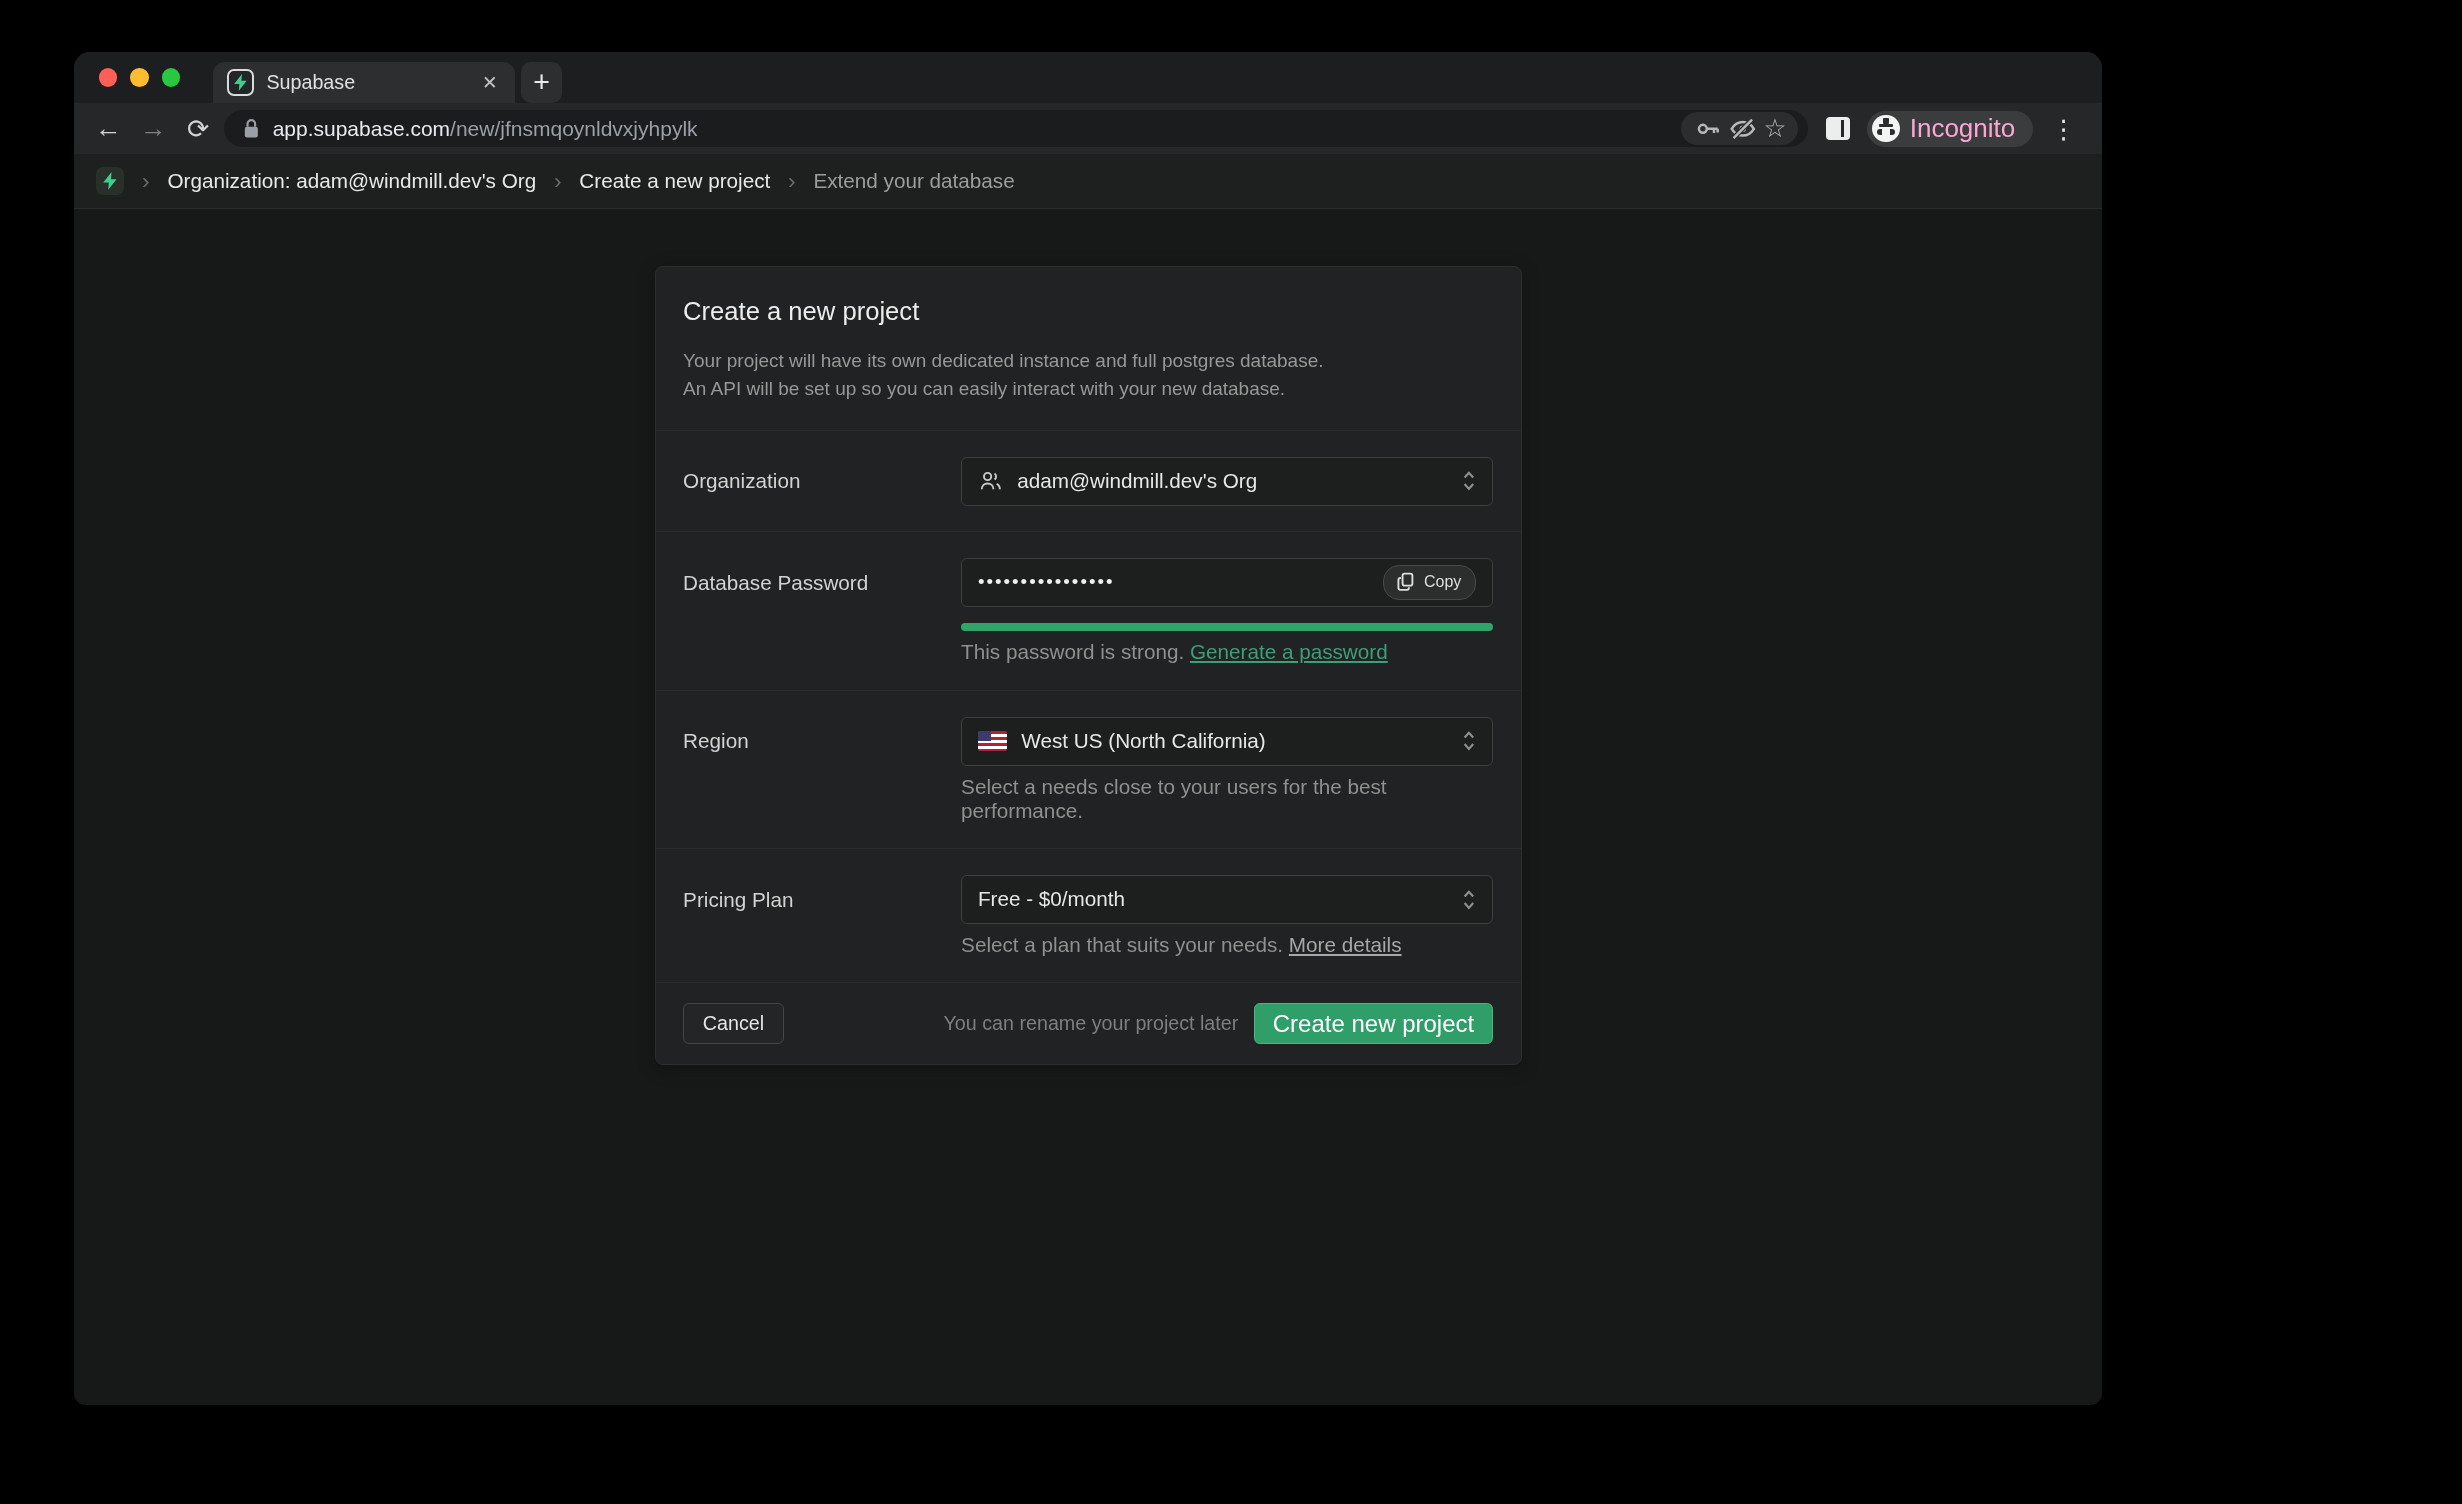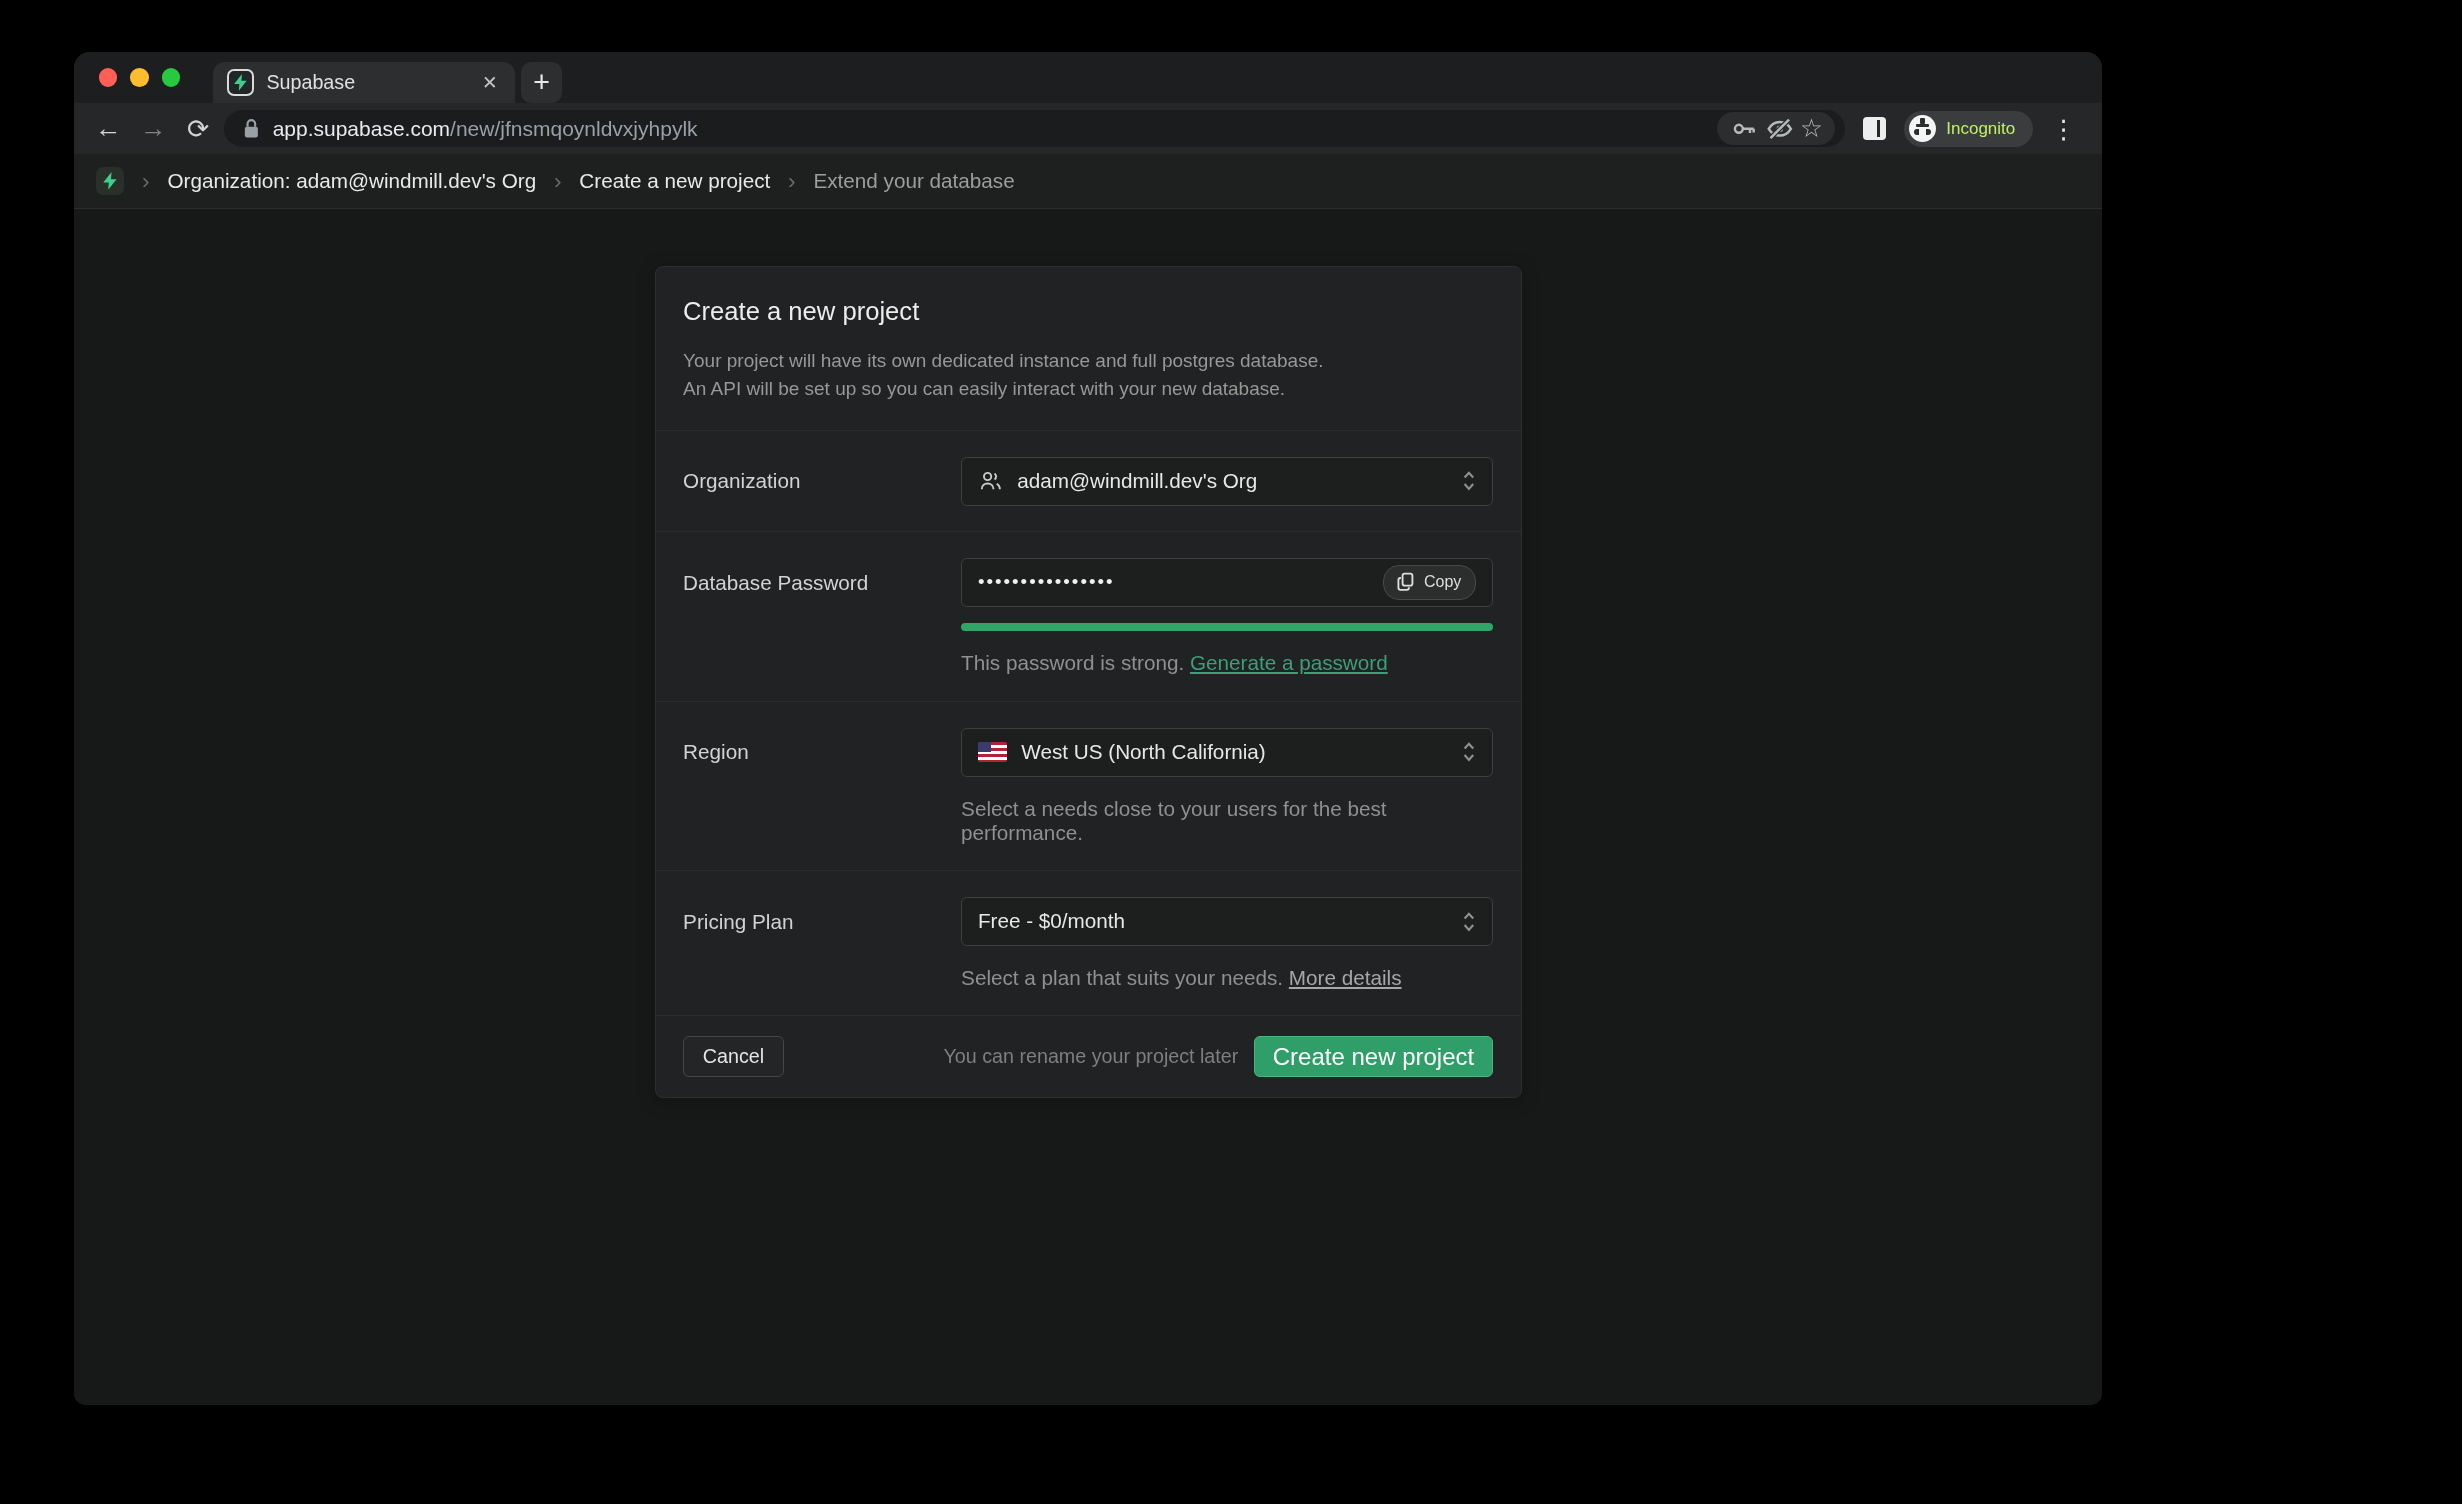--- a/index.html
+++ b/index.html
@@ -38,21 +38,21 @@
   .glyph-star { color:#bfc2c2; font-size:25.6px; line-height:1; }
   .sidepanel { width:23.6px; height:23.6px; background:#eceeee; border-radius:3.9px; position:relative; margin:0 9.9px; }
   .sidepanel::after { content:""; position:absolute; top:3px; bottom:3px; right:5.9px; width:3px; background:#262728; }
   .incog { height:36px; background:#3b3c3d; border-radius:18.7px; display:flex; align-items:center;
            gap:9.9px; padding:0 17.7px 0 4.9px; flex:0 0 auto; }
   .spy { width:27.6px; height:27.6px; background:#f3f4f4; border-radius:50%; position:relative; overflow:hidden; }
   .spy::before { content:""; position:absolute; left:6.9px; right:6.9px; top:8.9px; height:3.4px; background:#2b2d2e; border-radius:1px; }
   .spy::after { content:""; position:absolute; left:10.8px; top:3px; width:5.9px; height:5.9px; background:#2b2d2e; border-radius:1px; }
   .spy .glasses { position:absolute; top:13.8px; left:4.9px; width:17.7px; height:6.9px;
                   border-left:5.9px solid #2b2d2e; border-right:5.9px solid #2b2d2e; border-radius:3px; }
-  .incog-label { color:#bef264; font-size:17px; }
+  .incog-label { color:#f9a8d4; font-size:26px; }
   .menu-dots { color:#e4e6e6; font-size:25.6px; padding:0 9.9px; letter-spacing:0; }
 
   
   .appheader { height:55px; background:#1e1f1f; border-bottom:1px solid #2b2c2c;
                display:flex; align-items:center; padding:0 21.7px; gap:15.8px; flex:0 0 auto; }
   .logo-box { width:28.6px; height:28.6px; background:#283029; border-radius:6.9px;
               display:flex; align-items:center; justify-content:center; flex:0 0 auto; }
   .crumb { font-size:20.7px; color:#e7e8e8; white-space:nowrap; }
   .crumb.muted { color:#9c9e9e; }
   .crumb-sep { color:#6a6c6c; font-size:22.7px; padding:0 2px; }
@@ -63,21 +63,21 @@
            border-radius:7.9px; box-shadow:0 3.9px 17.7px rgba(0,0,0,.25); }
   .panel-header { padding:29.6px 27.6px 27.6px; }
   .panel-title { color:#ededed; font-size:25.6px; font-weight:400; }
   .panel-desc { margin-top:21.7px; color:#979898; font-size:19px; line-height:1.45; }
   .row { display:flex; padding:25.6px 27.6px; border-top:1px solid #2b2c2c; }
   .row-label { width:278px; flex:0 0 auto; padding-top:12.8px; color:#d2d3d3; font-size:20.7px; }
   .row-control { flex:1; min-width:0; }
   .field { height:49px; background:#1d1e1e; border:1px solid #3e3f3f; border-radius:5.9px;
            display:flex; align-items:center; padding:0 15.8px; gap:13.8px; color:#e6e7e7; font-size:20.7px; }
   .field .updown { margin-left:auto; flex:0 0 auto; }
-  .helper { margin-top:20px; color:#8f9090; font-size:20.7px; }
+  .helper { margin-top:9px; color:#8f9090; font-size:20.7px; }
   .link-green { color:#3e9e78; text-decoration:underline; }
   .link-gray { color:#a6a7a7; text-decoration:underline; }
   .dots { letter-spacing:2px; font-size:18.7px; color:#efefef; }
   .copy-btn { margin-left:auto; height:35px; background:#2c2d2d; border:1px solid #484949; border-radius:16px;
               display:flex; align-items:center; gap:8.9px; padding:0 13.8px; color:#dedfdf; font-size:16px; flex:0 0 auto; }
   .strength-bar { margin-top:15.8px; height:8.9px; border-radius:4.9px; background:#31a567; }
   .flag { width:29.6px; height:20.7px; border-radius:2px; overflow:hidden; position:relative; flex:0 0 auto;
           background:repeating-linear-gradient(#b22234 0 3px, #fff 3px 5.9px); }
   .flag::after { content:""; position:absolute; left:0; top:0; width:12.8px; height:9.9px; background:#3c3b6e; }
 

